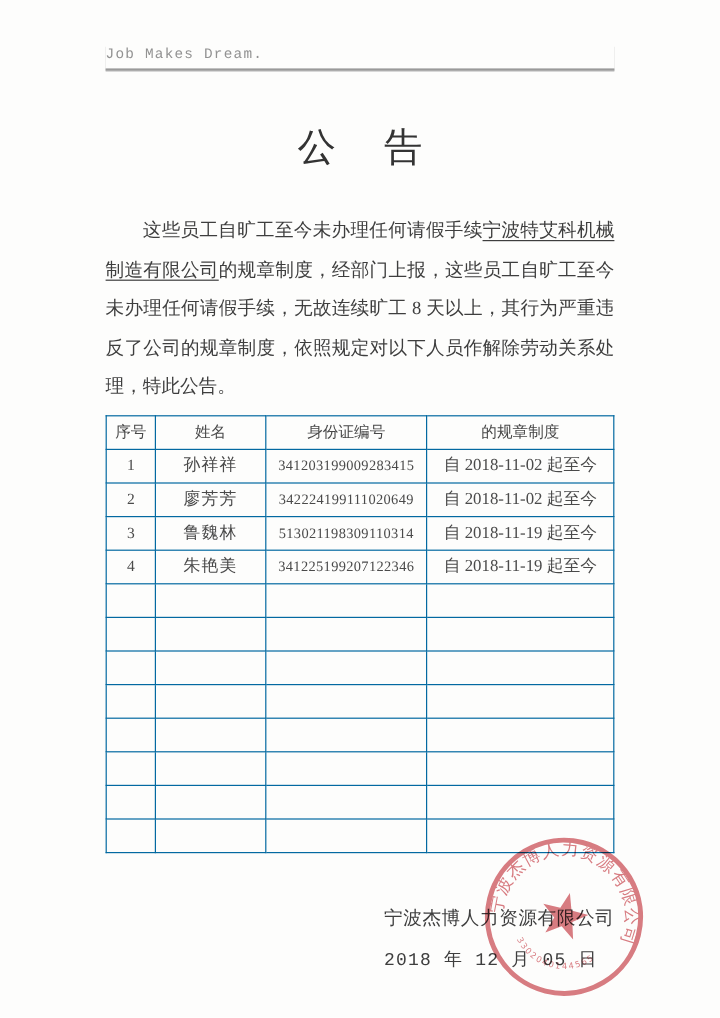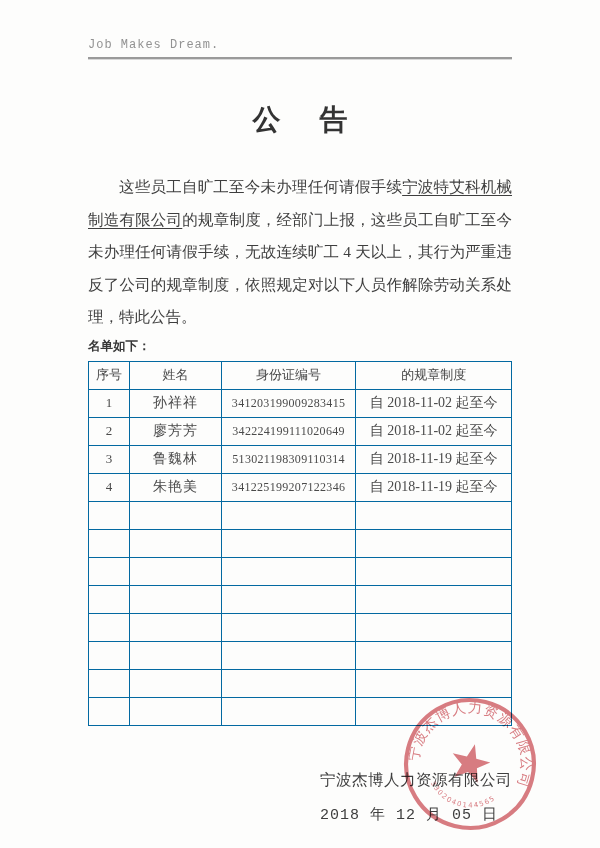--- a/index.html
+++ b/index.html
@@ -25,21 +25,21 @@
     font-size:12px;color:#929292;letter-spacing:1px;
   }
   .docnum{
     font-family:"DejaVu Sans Mono","Liberation Mono",monospace;
     font-size:12px;color:#8d8d8d;letter-spacing:.5px;
   }
   
   .title{
     margin-top:42px;
     text-align:center;
-    font-size:28px;font-weight:bold;color:#333;
+    font-size:32px;font-weight:normal;color:#333;
     letter-spacing:16px;text-indent:16px;
   }
   
   .para{
     margin:32px 88px 0 88px;
     width:424px;
     font-size:15.5px;line-height:32.5px;
     text-align:justify;text-indent:2em;
     color:#3e3e3e;
   }
@@ -99,23 +99,22 @@
 <body>
 
 <div class="page">
 
   <div class="hdr">
     <span class="slogan">Job Makes Dream.</span>
   </div>
 
   <div class="title">公 告</div>
 
-  <p class="para"><span>这些员工自旷工至今未办理任何请假手续</span><span class="uline">宁波特艾科机械制造有限公司</span><span>的规章制度，经部门上报，这些员工自旷工至今未办理任何请假手续，无故连续旷工 4 天以上，其行为严重违反了公司的规章制度，依照规定对以下人员作解除劳动关系处理，特此公告。</span></p>
-
-  <div class="list-label">名单如下：</div>
+  <p class="para"><span>这些员工自旷工至今未办理任何请假手续</span><span class="uline">宁波特艾科机械制造有限公司</span><span>的规章制度，经部门上报，这些员工自旷工至今未办理任何请假手续，无故连续旷工 8 天以上，其行为严重违反了公司的规章制度，依照规定对以下人员作解除劳动关系处理，特此公告。</span></p>
+
 
   <table class="roster">
     <colgroup>
         <col style="width: 9.7%;">
         <col style="width: 21.7%;">
         <col style="width: 31.8%;">
         <col style="width: 36.8%;">
       </colgroup>
     <thead>
       <tr>

